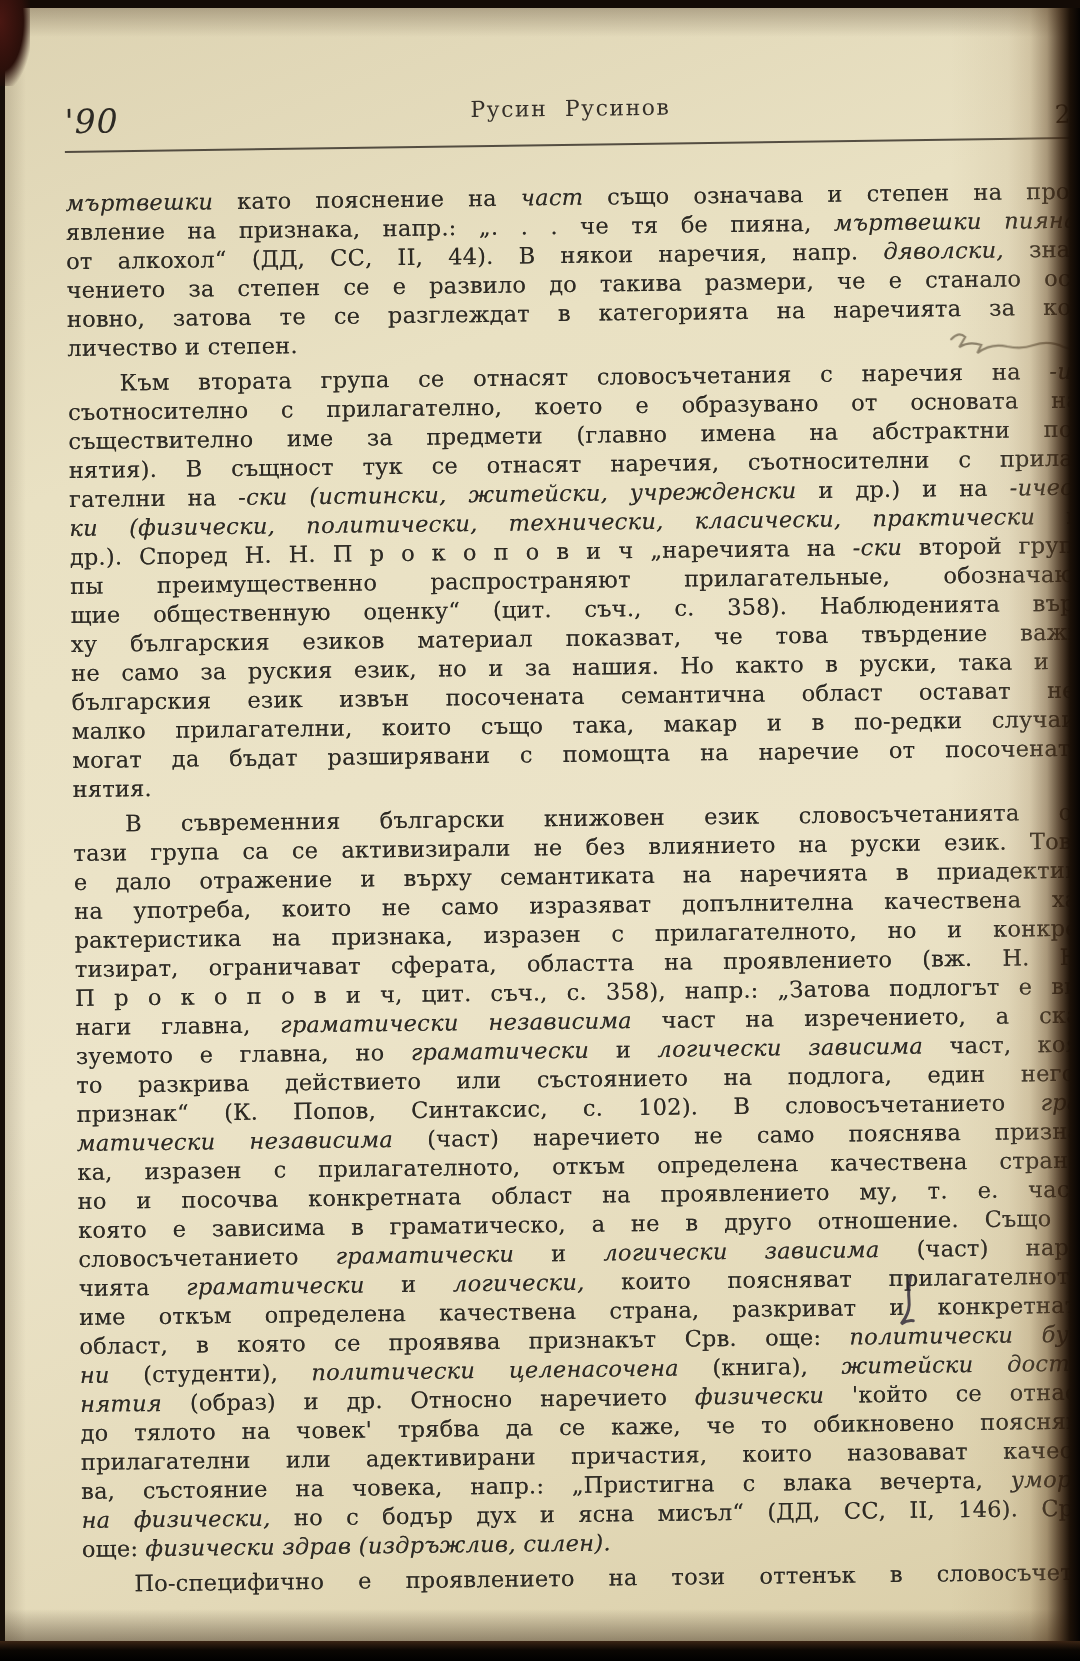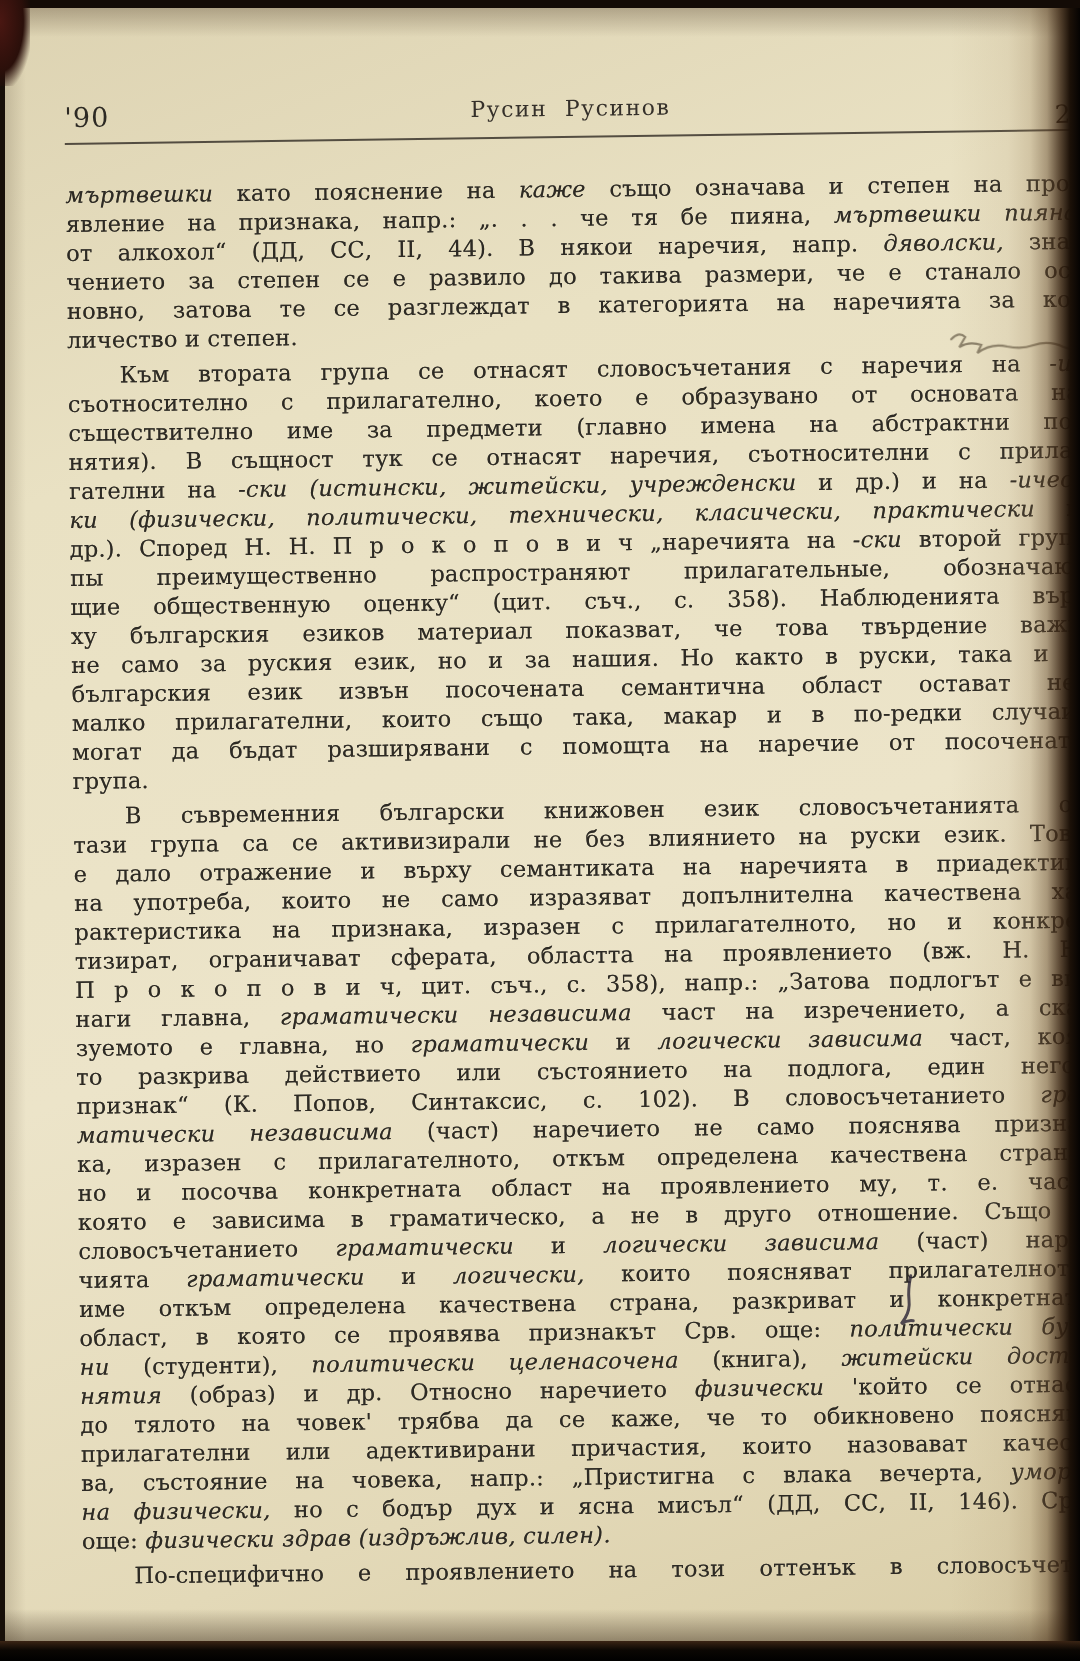--- a/index.html
+++ b/index.html
@@ -44,21 +44,21 @@
     color:#2d2a24;
     transform:rotate(-0.7deg);
     transform-origin:0 800px;
   }
   .page-head{
     position:relative;
     display:flex;align-items:baseline;
     padding-top:6px;
   }
   .page-num{
-    font-size:27px;letter-spacing:1px;
+    font-size:33px;letter-spacing:1px;font-style:italic;
   }
   .head-title{
     position:absolute;left:0;right:0;text-align:center;
     font-size:22px;letter-spacing:1.5px;word-spacing:9px;color:#35302a;
   }
   .corner-num{
     position:absolute;right:-14px;top:16px;
     font-size:25px;color:#241d15;letter-spacing:2px;
   }
   .head-rule{
@@ -95,21 +95,21 @@
   <div class="content">
     <div class="page-head">
       <span class="page-num">'90</span>
       <span class="head-title">Русин Русинов</span>
       <span class="corner-num">20</span>
     </div>
     <div class="head-rule"></div>
 
     <div class="text-block" id="text-block">
         <div class="para">
-          <div class="line"><em>мъртвешки</em><span> като пояснение на </span><em>каже</em><span> също означава и степен на про-</span></div>
+          <div class="line"><em>мъртвешки</em><span> като пояснение на </span><em>част</em><span> също означава и степен на про-</span></div>
           <div class="line"><span>явление на признака, напр.: „. . . че тя бе пияна, </span><em>мъртвешки пияна</em></div>
           <div class="line"><span>от алкохол“ (ДД, СС, II, 44). В някои наречия, напр. </span><em>дяволски,</em><span> зна-</span></div>
           <div class="line"><span>чението за степен се е развило до такива размери, че е станало ос-</span></div>
           <div class="line"><span>новно, затова те се разглеждат в категорията на наречията за ко-</span></div>
           <div class="line short"><span>личество и степен.</span></div>
         </div>
         <div class="para indent">
           <div class="line"><span>Към втората група се отнасят словосъчетания с наречия на </span><em>-и,</em></div>
           <div class="line"><span>съотносително с прилагателно, което е образувано от основата на</span></div>
           <div class="line"><span>съществително име за предмети (главно имена на абстрактни по-</span></div>
@@ -117,21 +117,21 @@
           <div class="line"><span>гателни на </span><em>-ски (истински, житейски, учрежденски</em><span> и др.) и на </span><em>-ичес-</em></div>
           <div class="line"><em>ки (физически, политически, технически, класически, практически</em><span> и</span></div>
           <div class="line"><span>др.). Според Н. Н. П р о к о п о в и ч „наречията на </span><em>-ски</em><span> второй груп-</span></div>
           <div class="line"><span>пы преимущественно распространяют прилагательные, обозначаю-</span></div>
           <div class="line"><span>щие общественную оценку“ (цит. съч., с. 358). Наблюденията вър-</span></div>
           <div class="line"><span>ху българския езиков материал показват, че това твърдение важи</span></div>
           <div class="line"><span>не само за руския език, но и за нашия. Но както в руски, така и в</span></div>
           <div class="line"><span>българския език извън посочената семантична област остават не-</span></div>
           <div class="line"><span>малко прилагателни, които също така, макар и в по-редки случаи,</span></div>
           <div class="line"><span>могат да бъдат разширявани с помощта на наречие от посочената</span></div>
-          <div class="line short"><span>група.</span></div>
+          <div class="line short"><span>нятия.</span></div>
         </div>
         <div class="para indent">
           <div class="line"><span>В съвременния български книжовен език словосъчетанията от</span></div>
           <div class="line"><span>тази група са се активизирали не без влиянието на руски език. Това</span></div>
           <div class="line"><span>е дало отражение и върху семантиката на наречията в приадектив-</span></div>
           <div class="line"><span>на употреба, които не само изразяват допълнителна качествена ха-</span></div>
           <div class="line"><span>рактеристика на признака, изразен с прилагателното, но и конкре-</span></div>
           <div class="line"><span>тизират, ограничават сферата, областта на проявлението (вж. Н. Н.</span></div>
           <div class="line"><span>П р о к о п о в и ч, цит. съч., с. 358), напр.: „Затова подлогът е ви-</span></div>
           <div class="line"><span>наги  главна, </span><em>граматически независима</em><span> част на изречението, а ска-</span></div>

